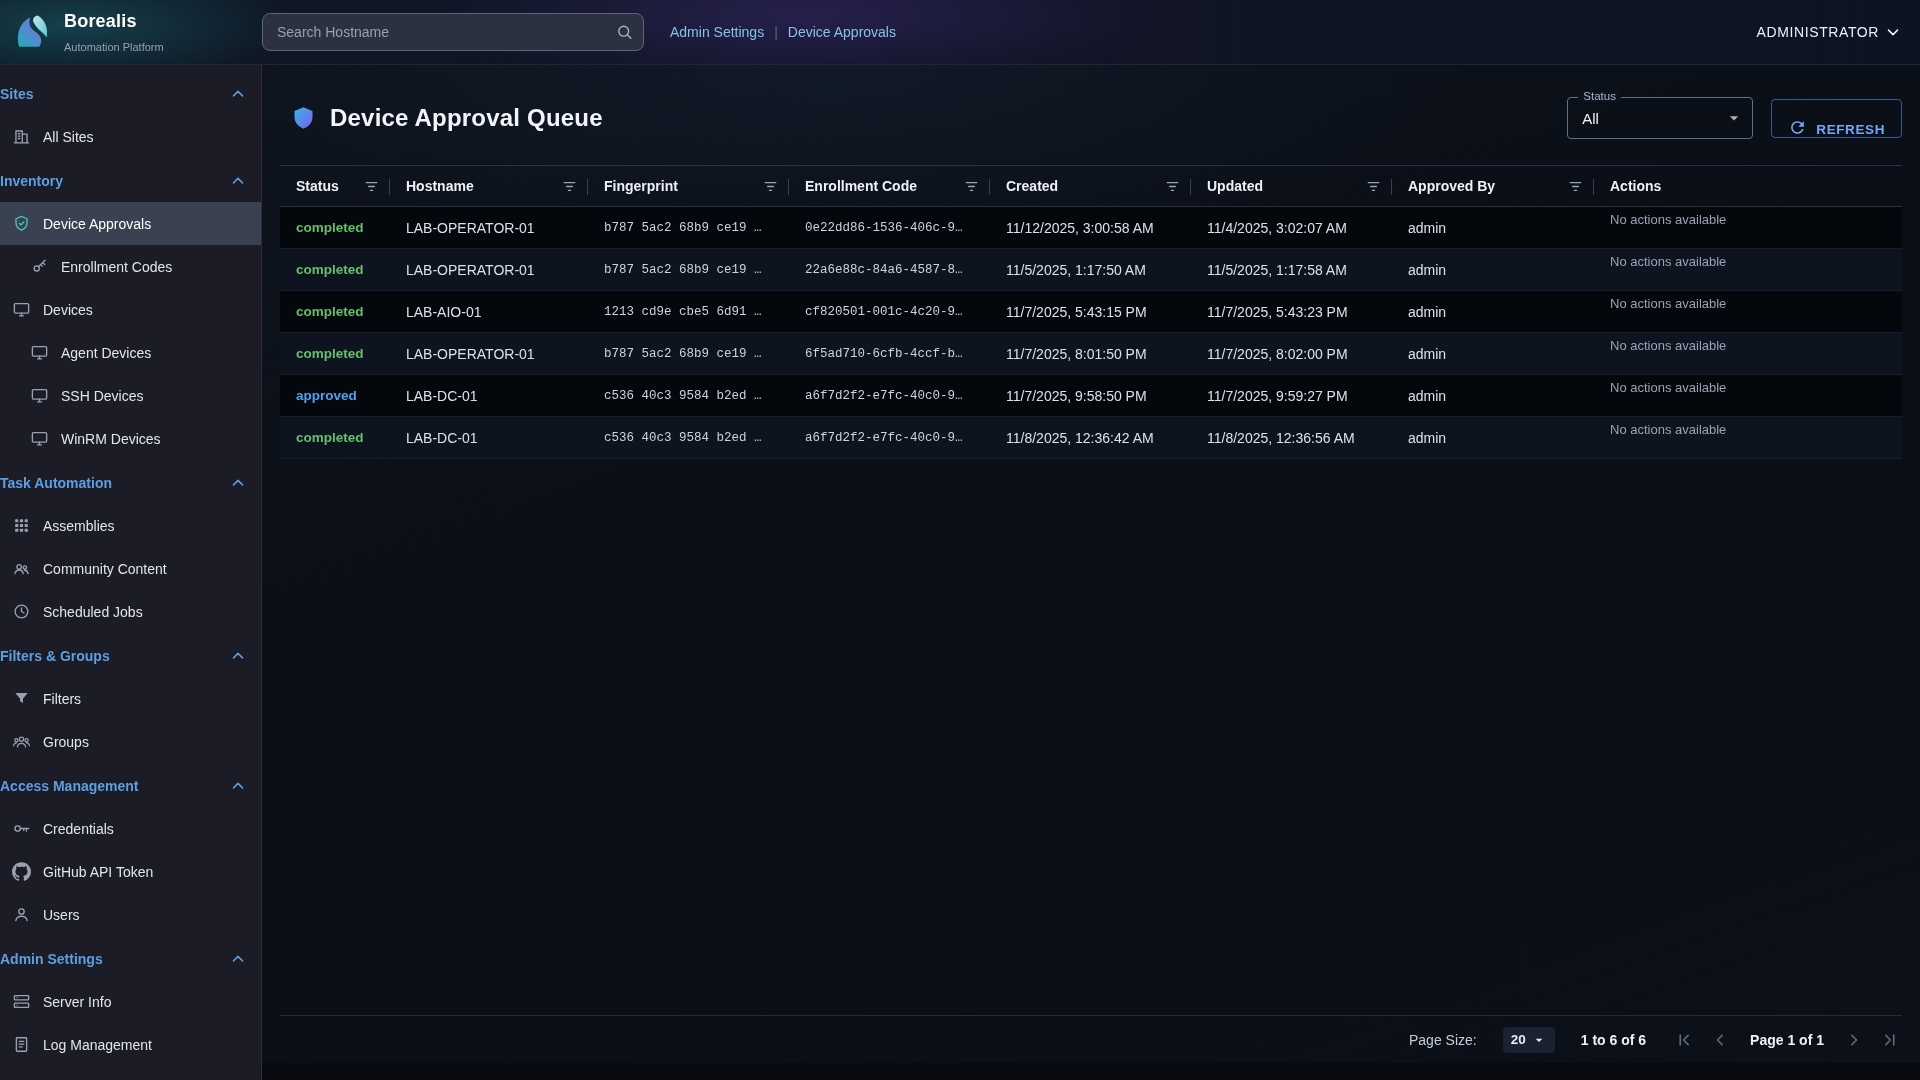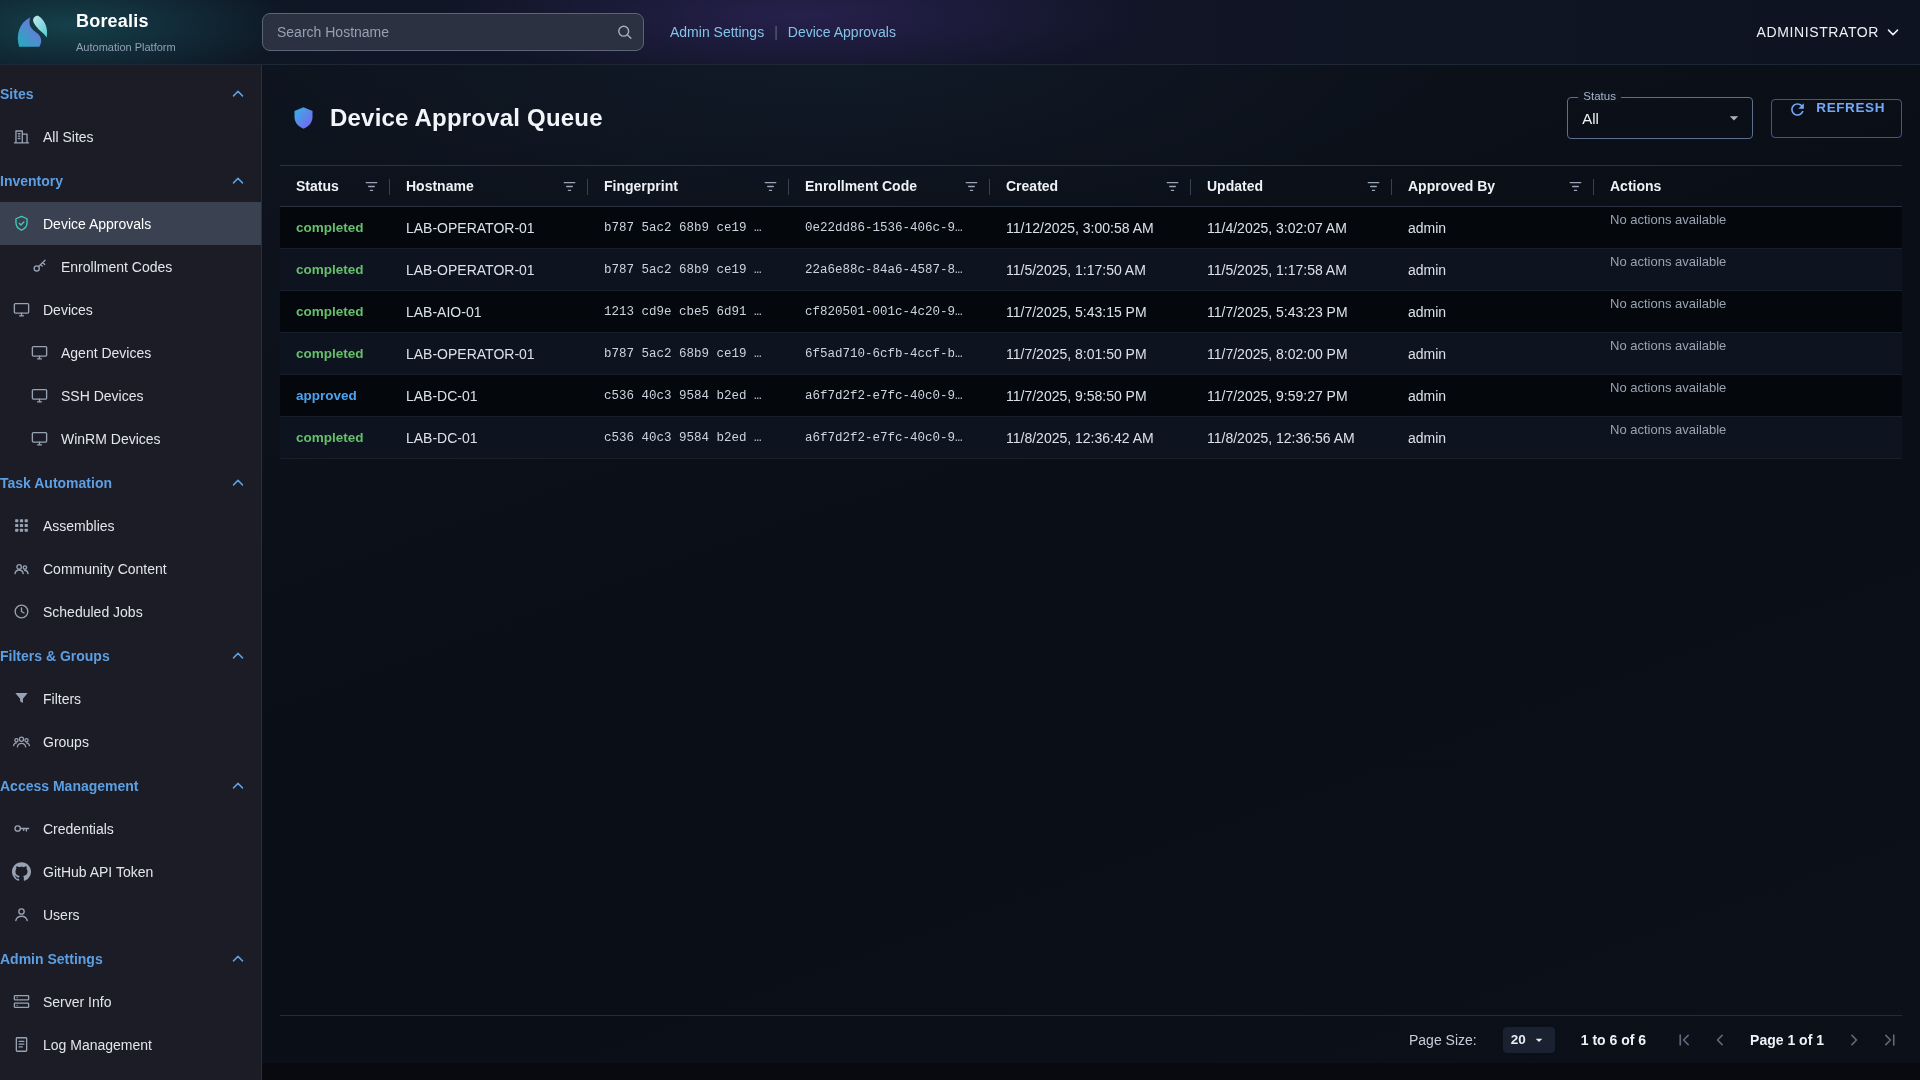--- a/index.html
+++ b/index.html
@@ -7,21 +7,21 @@
   html,body{width:1920px;height:1080px;overflow:hidden;background:#0a0e15;
     font-family:"Liberation Sans",sans-serif;}
   .app{display:flex;flex-direction:column;height:100%}
 
   
   .topbar{height:65px;flex:0 0 65px;display:flex;align-items:center;border-bottom:1px solid #1e2736;
     background:
       radial-gradient(320px 90px at 70px 25px, rgba(40,170,180,.28), transparent 70%),
       radial-gradient(520px 100px at 800px 15px, rgba(120,80,220,.20), transparent 70%),
       linear-gradient(90deg,#0d1722,#121428 45%,#0f1523 75%,#0d1320);}
-  .brand{width:262px;flex:0 0 262px;display:flex;align-items:center;gap:22px;padding-left:10px;cursor:pointer}
+  .brand{width:262px;flex:0 0 262px;display:flex;align-items:center;gap:10px;padding-left:10px;cursor:pointer}
   .logo{width:44px;height:44px}
   .brand-name{color:#fff;font-size:18px;font-weight:700;letter-spacing:.2px}
   .brand-sub{color:#93a0b4;font-size:11px;margin-top:9px}
   .search{position:relative;width:382px;height:38px;flex:0 0 auto}
   .search input{width:100%;height:100%;background:#2b3140;border:1px solid #5b6577;border-radius:8px;
     color:#e7ebf2;font-size:14px;padding:0 40px 0 14px;outline:none;font-family:inherit}
   .search input::placeholder{color:#97a1b3}
   .search-icon{position:absolute;right:10px;top:50%;transform:translateY(-50%);color:#a6aebc}
   .breadcrumb{display:flex;align-items:center;margin-left:26px;font-size:14px;gap:10px}
   .breadcrumb a{color:#84c3e8;text-decoration:none;cursor:pointer}
@@ -49,21 +49,21 @@
       linear-gradient(160deg,#0e141e 0%,#0a0e16 45%,#0b1019 100%);}
   .page-header{display:flex;align-items:center;justify-content:space-between;margin-top:26px;height:54px;flex:0 0 auto}
   .title-wrap{display:flex;align-items:center;gap:13px;padding-left:10px}
   .page-title{color:#f2f5f9;font-size:24px;font-weight:700;letter-spacing:.2px}
   .controls{display:flex;align-items:center;gap:18px}
   .select-outlined{position:relative;width:186px;height:42px;border:1px solid #5e6e8e;border-radius:4px;
     display:flex;align-items:center;padding:0 8px 0 14px;cursor:pointer}
   .select-label{position:absolute;top:-8px;left:10px;background:#0d131d;padding:0 5px;font-size:11.5px;color:#a9b5ca}
   .select-value{color:#f0f3f8;font-size:15px;flex:1}
   .caret{color:#aab3c2}
-  .refresh-btn{display:flex;align-items:flex-start;gap:9px;height:39px;padding:0 16px;
+  .refresh-btn{display:flex;align-items:flex-end;gap:9px;height:39px;padding:0 16px;
     border:1px solid rgba(100,150,246,.55);border-radius:4px;background:transparent;color:#74a8f8;
     font-size:13.5px;font-weight:700;letter-spacing:.6px;cursor:pointer;font-family:inherit}
 
   
   .table{margin-top:20px;flex:0 0 auto}
   .thead,.row{display:grid;grid-template-columns:110px 198px 201px 201px 201px 201px 202px minmax(0,1fr)}
   .thead{height:42px;border-top:1px solid #2a3242;border-bottom:1px solid #2a3242}
   .th{display:flex;align-items:center;justify-content:space-between;padding:0 10px 0 16px;
     color:#eef1f6;font-size:14px;font-weight:700;position:relative;cursor:pointer}
   .th .filter-icon{color:#9aa4b5}

